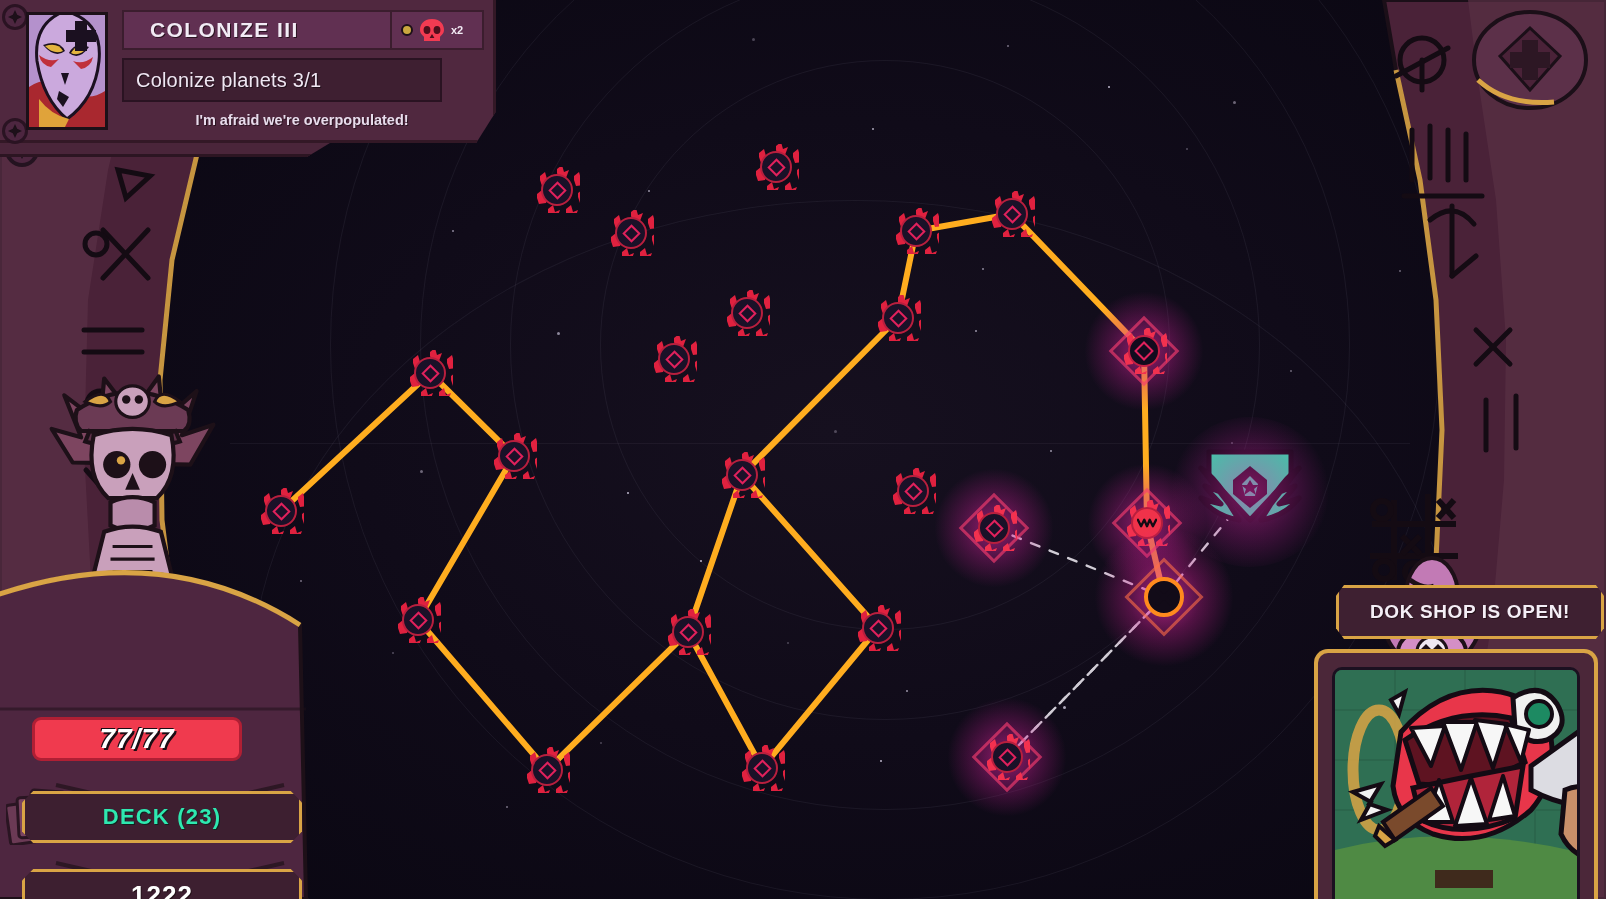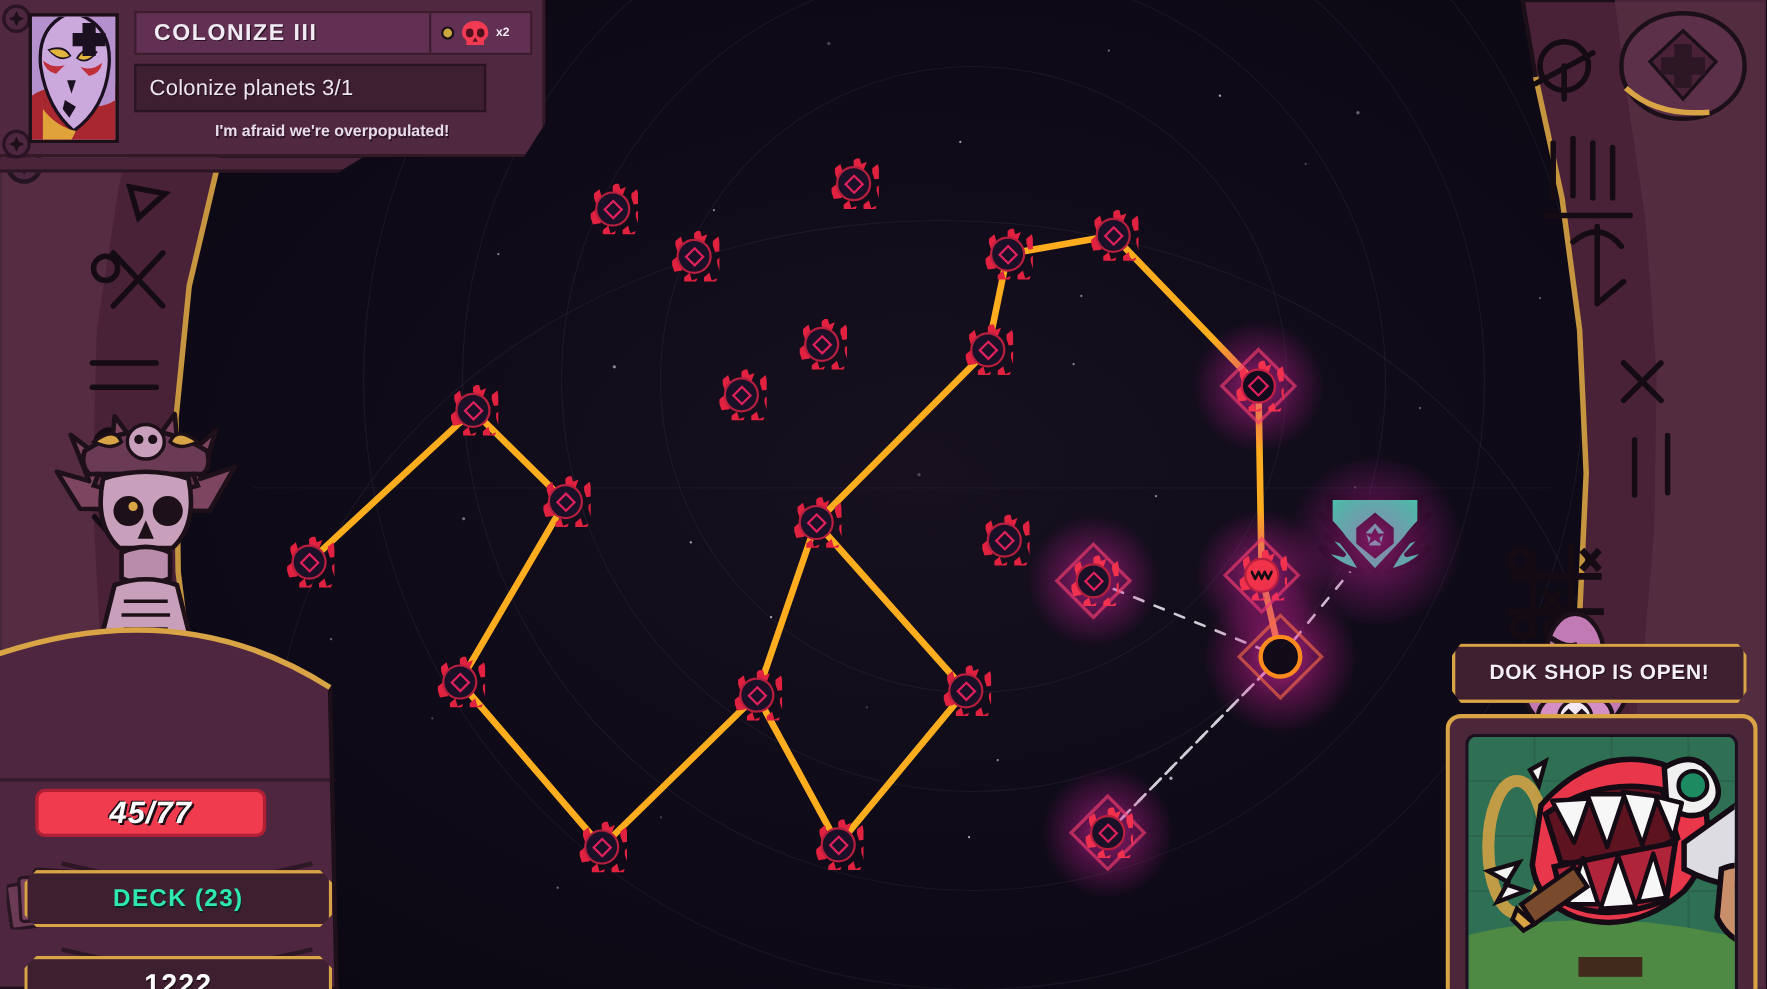--- a/index.html
+++ b/index.html
@@ -119,21 +119,21 @@
     border:3px solid #1c1018;
     overflow:hidden;
   }
   .qp-rowtop{
     position:absolute; left:122px; top:10px; width:362px; height:40px;
     background:#613052; border:2px solid #3b1d2e;
     display:flex; align-items:center;
   }
   .qp-title{
     color:#f2ebf5; font-size:21px; font-weight:bold; letter-spacing:1.4px;
-    padding-left:16px; text-shadow:1px 1px 0 #2a1320;
+    padding-left:6px; text-shadow:1px 1px 0 #2a1320;margin-left:20px;
   }
   .qp-skullbox{
     position:absolute; right:0; top:0; width:92px; height:36px;
     border-left:2px solid #3b1d2e;
     display:flex; align-items:center; gap:6px; padding-left:9px;
   }
   .qp-coin{
     width:12px;height:12px;border-radius:50%;
     background:#caa83f; border:2px solid #1c1018;
   }
@@ -189,21 +189,21 @@
   .deck-cards{
     position:absolute; left:6px; top:248px; width:70px; height:58px;
   }
   .pineapple{
     position:absolute; left:30px; top:338px; width:40px; height:44px;
   }
 
   
   .right-hud{ position:absolute; right:0; bottom:0; width:300px; height:340px; z-index:28; }
   .shop-banner{
-    position:absolute; left:14px; top:26px; width:268px; height:54px;
+    position:absolute; left:30px; top:26px; width:268px; height:54px;
     background:#3e2031; border:3px solid #d9a445;
     display:flex; align-items:center; justify-content:center;
     clip-path: polygon(3% 0, 97% 0, 100% 20%, 100% 80%, 97% 100%, 3% 100%, 0 80%, 0 20%);
   }
   .shop-text{
     color:#f4eef6; font-size:19px; font-weight:bold; letter-spacing:.6px;
     text-shadow:1px 1px 0 #241018;
   }
   .shop-tv{
     position:absolute; left:8px; top:90px; width:284px; height:250px;
@@ -847,21 +847,21 @@
   <div class="left-hud">
     <svg width="340" height="360" viewBox="0 0 340 360" style="position:absolute;left:0;top:0;">
       <path d="M-40 70 Q150 -10 300 86 L306 360 L-40 360 Z" fill="#4e2640" stroke="#1d1018" stroke-width="4"></path>
       <path d="M-40 70 Q150 -10 300 86" fill="none" stroke="#d9a445" stroke-width="5"></path>
       <path d="M0 170 L306 170" stroke="#1d1018" stroke-width="3" opacity=".5"></path>
       <path d="M56 246 L170 272 L284 246" fill="none" stroke="#2d1724" stroke-width="4"></path>
       <path d="M56 324 L170 350 L284 324" fill="none" stroke="#2d1724" stroke-width="4"></path>
     </svg>
 
     <div class="hp-bar">
-      <span class="hp-text">45/77</span>
+      <span class="hp-text">77/77</span>
     </div>
 
     <div class="deck-cards">
       <svg width="70" height="58" viewBox="0 0 70 58">
         <rect x="2" y="16" width="34" height="40" rx="3" fill="#6b3a55" stroke="#2a1522" stroke-width="3" transform="rotate(-8 19 36)"></rect>
         <rect x="12" y="10" width="34" height="40" rx="3" fill="#7a4462" stroke="#2a1522" stroke-width="3" transform="rotate(-3 29 30)"></rect>
         <rect x="24" y="4" width="34" height="40" rx="3" fill="#8a4f70" stroke="#2a1522" stroke-width="3" transform="rotate(4 41 24)"></rect>
       </svg>
     </div>
 

